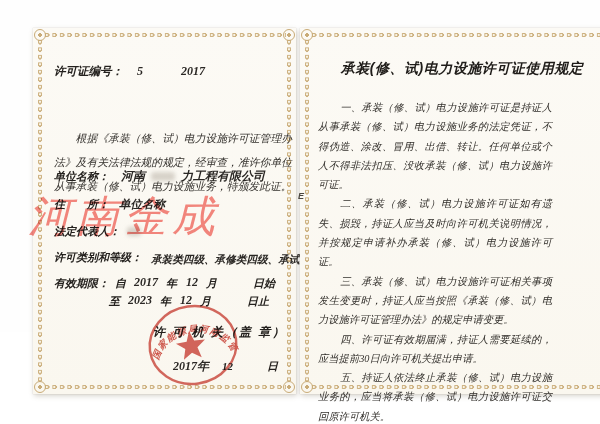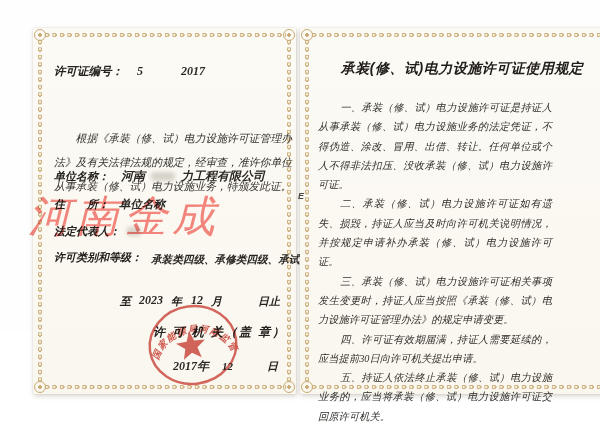--- a/index.html
+++ b/index.html
@@ -96,22 +96,31 @@
     <div class="line" style="left:21px; top:193px;">
       <span class="lbl">法定代表人：</span>
       <span class="smudge" style="width:14px; margin-left:3px;"></span>
     </div>
 
     <div class="line" style="left:21px; top:219px;">
       <span class="lbl">许可类别和等级：</span>
       <span class="val" style="margin-left:5px; font-size:10.6px; position:relative; top:1.5px;">承装类四级、承修类四级、承试类四级</span>
     </div>
 
+    <div class="line" style="left:21px; top:245px;">
+      <span class="lbl">有效期限：</span>
+      <span class="lbl" style="margin-left:2px;">自</span>
+      <span class="num" style="margin-left:4px; position:relative; top:-1px;">2017</span>
+      <span class="lbl" style="margin-left:4px;">年</span>
+      <span class="num" style="margin-left:5px; position:relative; top:-1px;">12</span>
+      <span class="lbl" style="margin-left:4px;">月</span>
+      <span class="lbl" style="margin-left:32px;">日始</span>
+    </div>
 
-    <div class="line" style="left:32px; top:263px; padding-left:55px;">
+    <div class="line" style="left:21px; top:263px; padding-left:55px;">
       <span class="lbl">至</span>
       <span class="num" style="margin-left:4px; position:relative; top:-1px;">2023</span>
       <span class="lbl" style="margin-left:4px;">年</span>
       <span class="num" style="margin-left:5px; position:relative; top:-1px;">12</span>
       <span class="lbl" style="margin-left:4px;">月</span>
       <span class="lbl" style="margin-left:32px;">日止</span>
     </div>
 
     <div class="line authority" style="left:120px; top:296px;text-align:center;">许 可 机 关（盖 章）</div>
 

